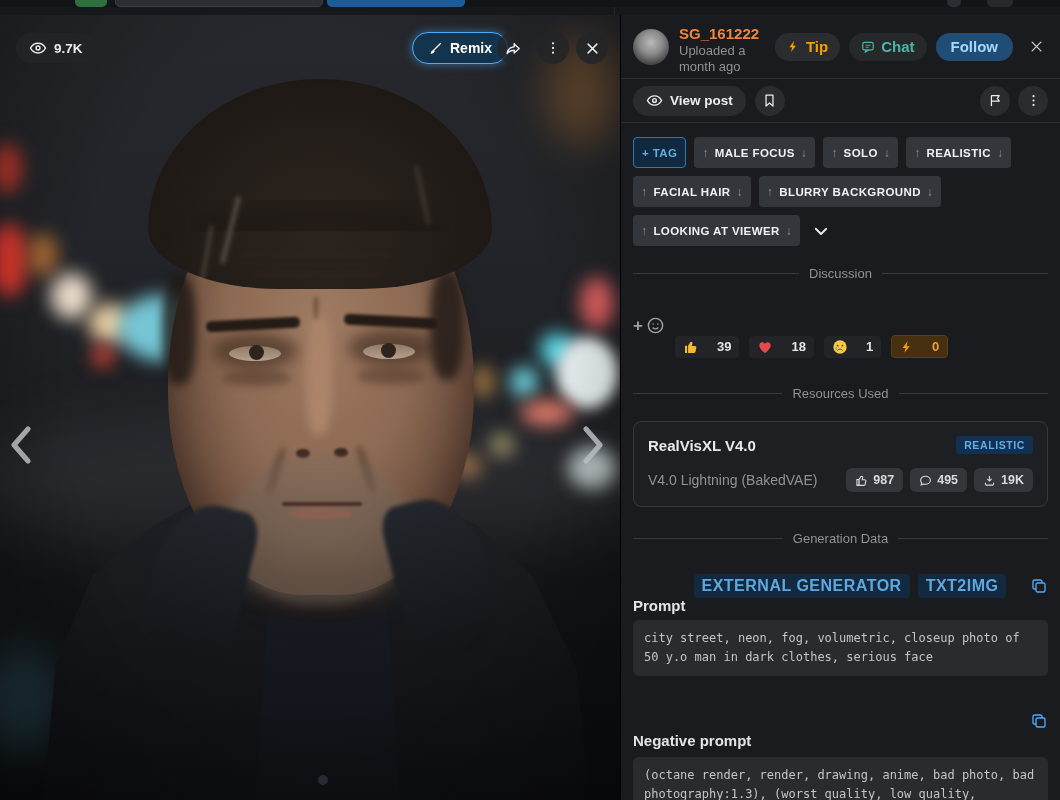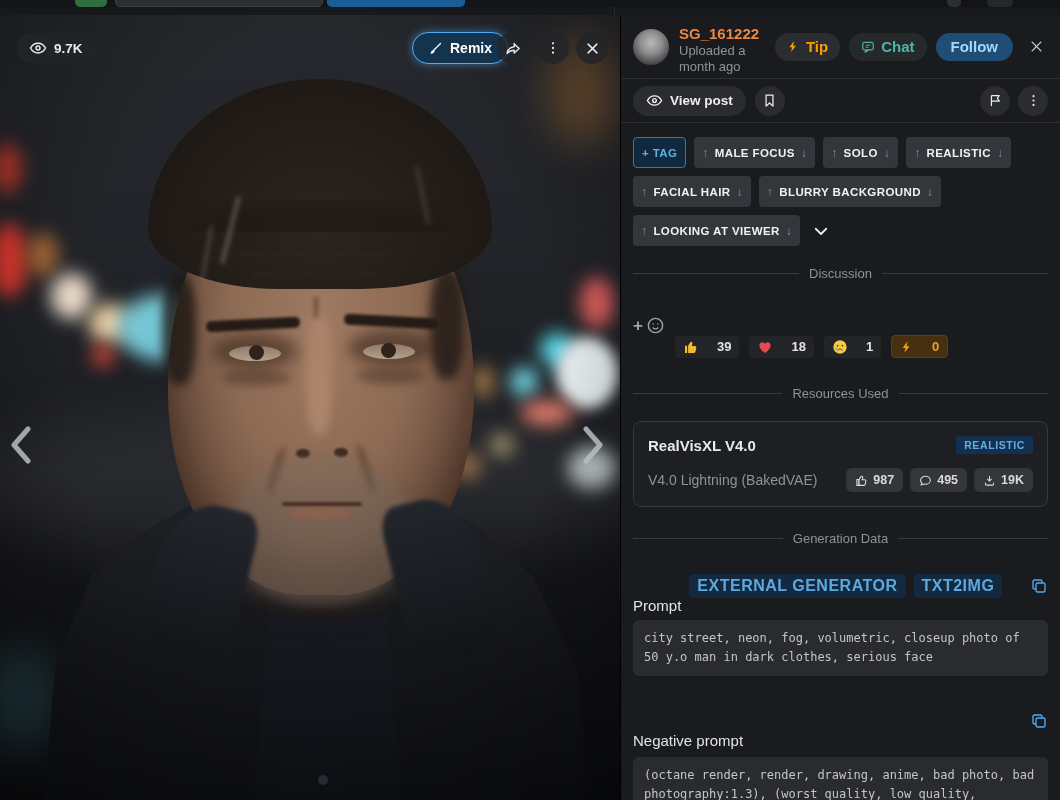--- a/index.html
+++ b/index.html
@@ -174,21 +174,21 @@
   .res-title { color:#e7e9eb; font-size:15px; font-weight:bold; }
   .type-badge { background:#123152; color:#66aede; font-size:10.5px; font-weight:bold;
               letter-spacing:0.6px; border-radius:3px; padding:3px 8px; }
   .res-row2 { display:flex; align-items:center; justify-content:space-between; margin-top:14px; }
   .res-sub { color:#8f9296; font-size:14px; }
   .res-stats { display:flex; gap:7px; }
   .stat-pill { display:flex; align-items:center; gap:5px; height:24px; padding:0 9px;
               border-radius:6px; background:#34363b; color:#d9dadc; font-size:12.5px; font-weight:bold; cursor:pointer; }
 
   .sec-head { display:flex; align-items:center; gap:8px; margin:12px 12px 0; }
-  .sec-title { color:#e2e4e6; font-size:15px; font-weight:400;margin-top:39px; }
+  .sec-title { color:#e2e4e6; font-size:15px; font-weight:700;margin-top:39px; }
   .pr-badge { background:#13293f; color:#5fa8dd; font-size:16px; font-weight:bold;
               letter-spacing:0.5px; border-radius:4px; padding:3px 8px; }
   .copy-btn { margin-left:auto; cursor:pointer; display:flex; }
   .codebox { margin:6px 12px 0; background:#2a2b2f; border-radius:6px; padding:9px 11px;
              font-family:"DejaVu Sans Mono", monospace; font-size:12px; line-height:19px;
              color:#c3c5c8; }
   .neg-head { margin-top:17px; }
   .negbox { margin-top:8px; height:146px; overflow:hidden; }
   svg { display:block; }
 </style>

